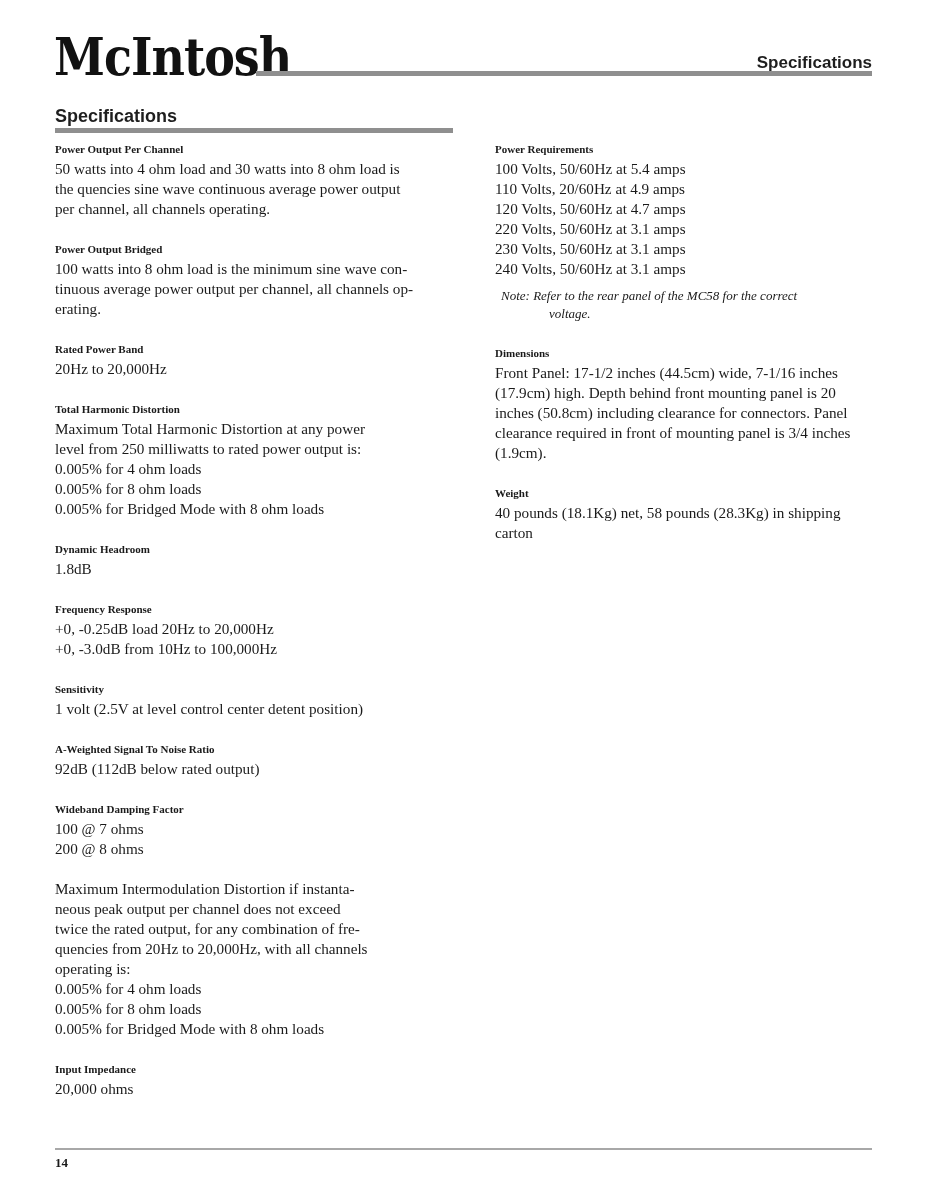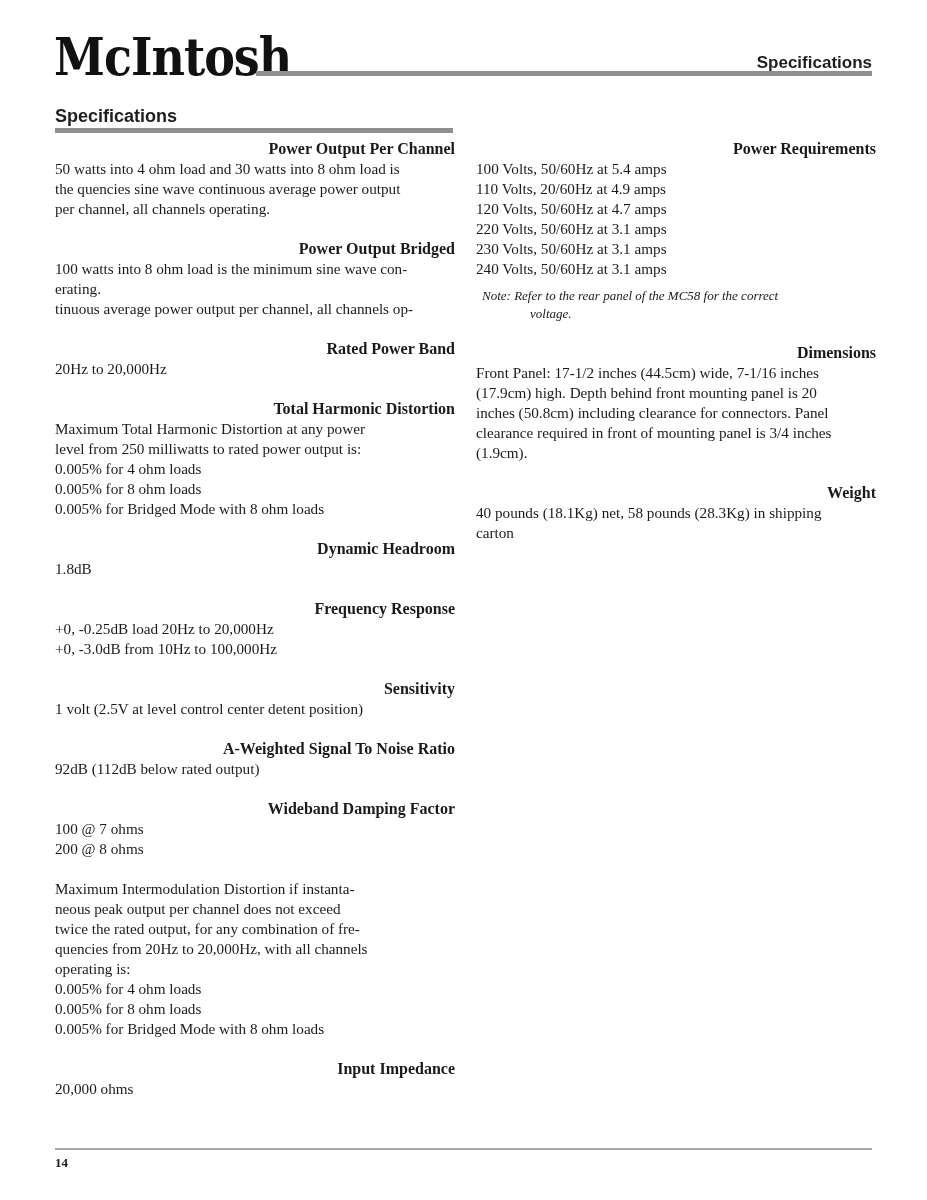--- a/index.html
+++ b/index.html
@@ -4,23 +4,23 @@
 <style>
   html, body { margin:0; padding:0; background:#fff; }
   body { width:927px; height:1200px; position:relative; overflow:hidden; color:#1a1a1a; }
   .logo { position:absolute; left:54px; top:26px; font-family:"DejaVu Serif", serif; font-weight:bold; font-size:46px; letter-spacing:-1px; color:#111; transform:scaleY(1.15); transform-origin:top left; }
   .head-rule { position:absolute; left:256px; top:71px; width:616px; height:5px; background:#8f8f8f; }
   .head-title { position:absolute; right:55px; top:53px; font-family:"Liberation Sans", sans-serif; font-weight:bold; font-size:17px; color:#1e1e1e; }
   .sec-title { position:absolute; left:55px; top:106px; font-family:"Liberation Sans", sans-serif; font-weight:bold; font-size:18px; color:#1e1e1e; }
   .sec-rule { position:absolute; left:55px; top:128px; width:398px; height:5px; background:#8f8f8f; }
   .col { position:absolute; top:139px; font-family:"Liberation Serif", serif; font-size:15.2px; line-height:20px; }
   .col.left { left:55px; width:400px; }
-  .col.right { left:476px; width:400px; }
+  .col.right { left:495px; width:400px; }
   .spec { margin-bottom:20px; }
-  .spec h3 { margin:0; font-size:16px; font-weight:bold; line-height:20px;text-align:right; }
+  .spec h3 { margin:0; font-size:11px; font-weight:bold; line-height:20px; }
   .spec .line { display:block; white-space:nowrap; }
   .note { font-style:italic; font-size:13px; line-height:18px; padding-left:6px; margin:8px 0 20px 0; }
   .note .l2 { display:block; padding-left:48px; }
   .foot-rule { position:absolute; left:55px; top:1148px; width:817px; height:2px; background:#a8a8a8; }
   .page-num { position:absolute; left:55px; top:1155px; font-family:"Liberation Serif", serif; font-size:13px;font-weight:bold; }
 </style>
 </head>
 <body>
 
 <div class="logo">McIntosh</div>
@@ -33,22 +33,22 @@
 <div class="col left" id="left-col">
     <div class="spec">
       <h3>Power Output Per Channel</h3>
       <span class="line">50 watts into 4 ohm load and 30 watts into 8 ohm load is</span>
       <span class="line">the quencies sine wave continuous average power output</span>
       <span class="line">per channel, all channels operating.</span>
     </div>
     <div class="spec">
       <h3>Power Output Bridged</h3>
       <span class="line">100 watts into 8 ohm load is the minimum sine wave con-</span>
+      <span class="line">tinuous average power output per channel, all channels op-</span>
       <span class="line">erating.</span>
-      <span class="line">tinuous average power output per channel, all channels op-</span>
     </div>
     <div class="spec">
       <h3>Rated Power Band</h3>
       <span class="line">20Hz to 20,000Hz</span>
     </div>
     <div class="spec">
       <h3>Total Harmonic Distortion</h3>
       <span class="line">Maximum Total Harmonic Distortion at any power</span>
       <span class="line">level from 250 milliwatts to rated power output is:</span>
       <span class="line">0.005% for 4 ohm loads</span>

